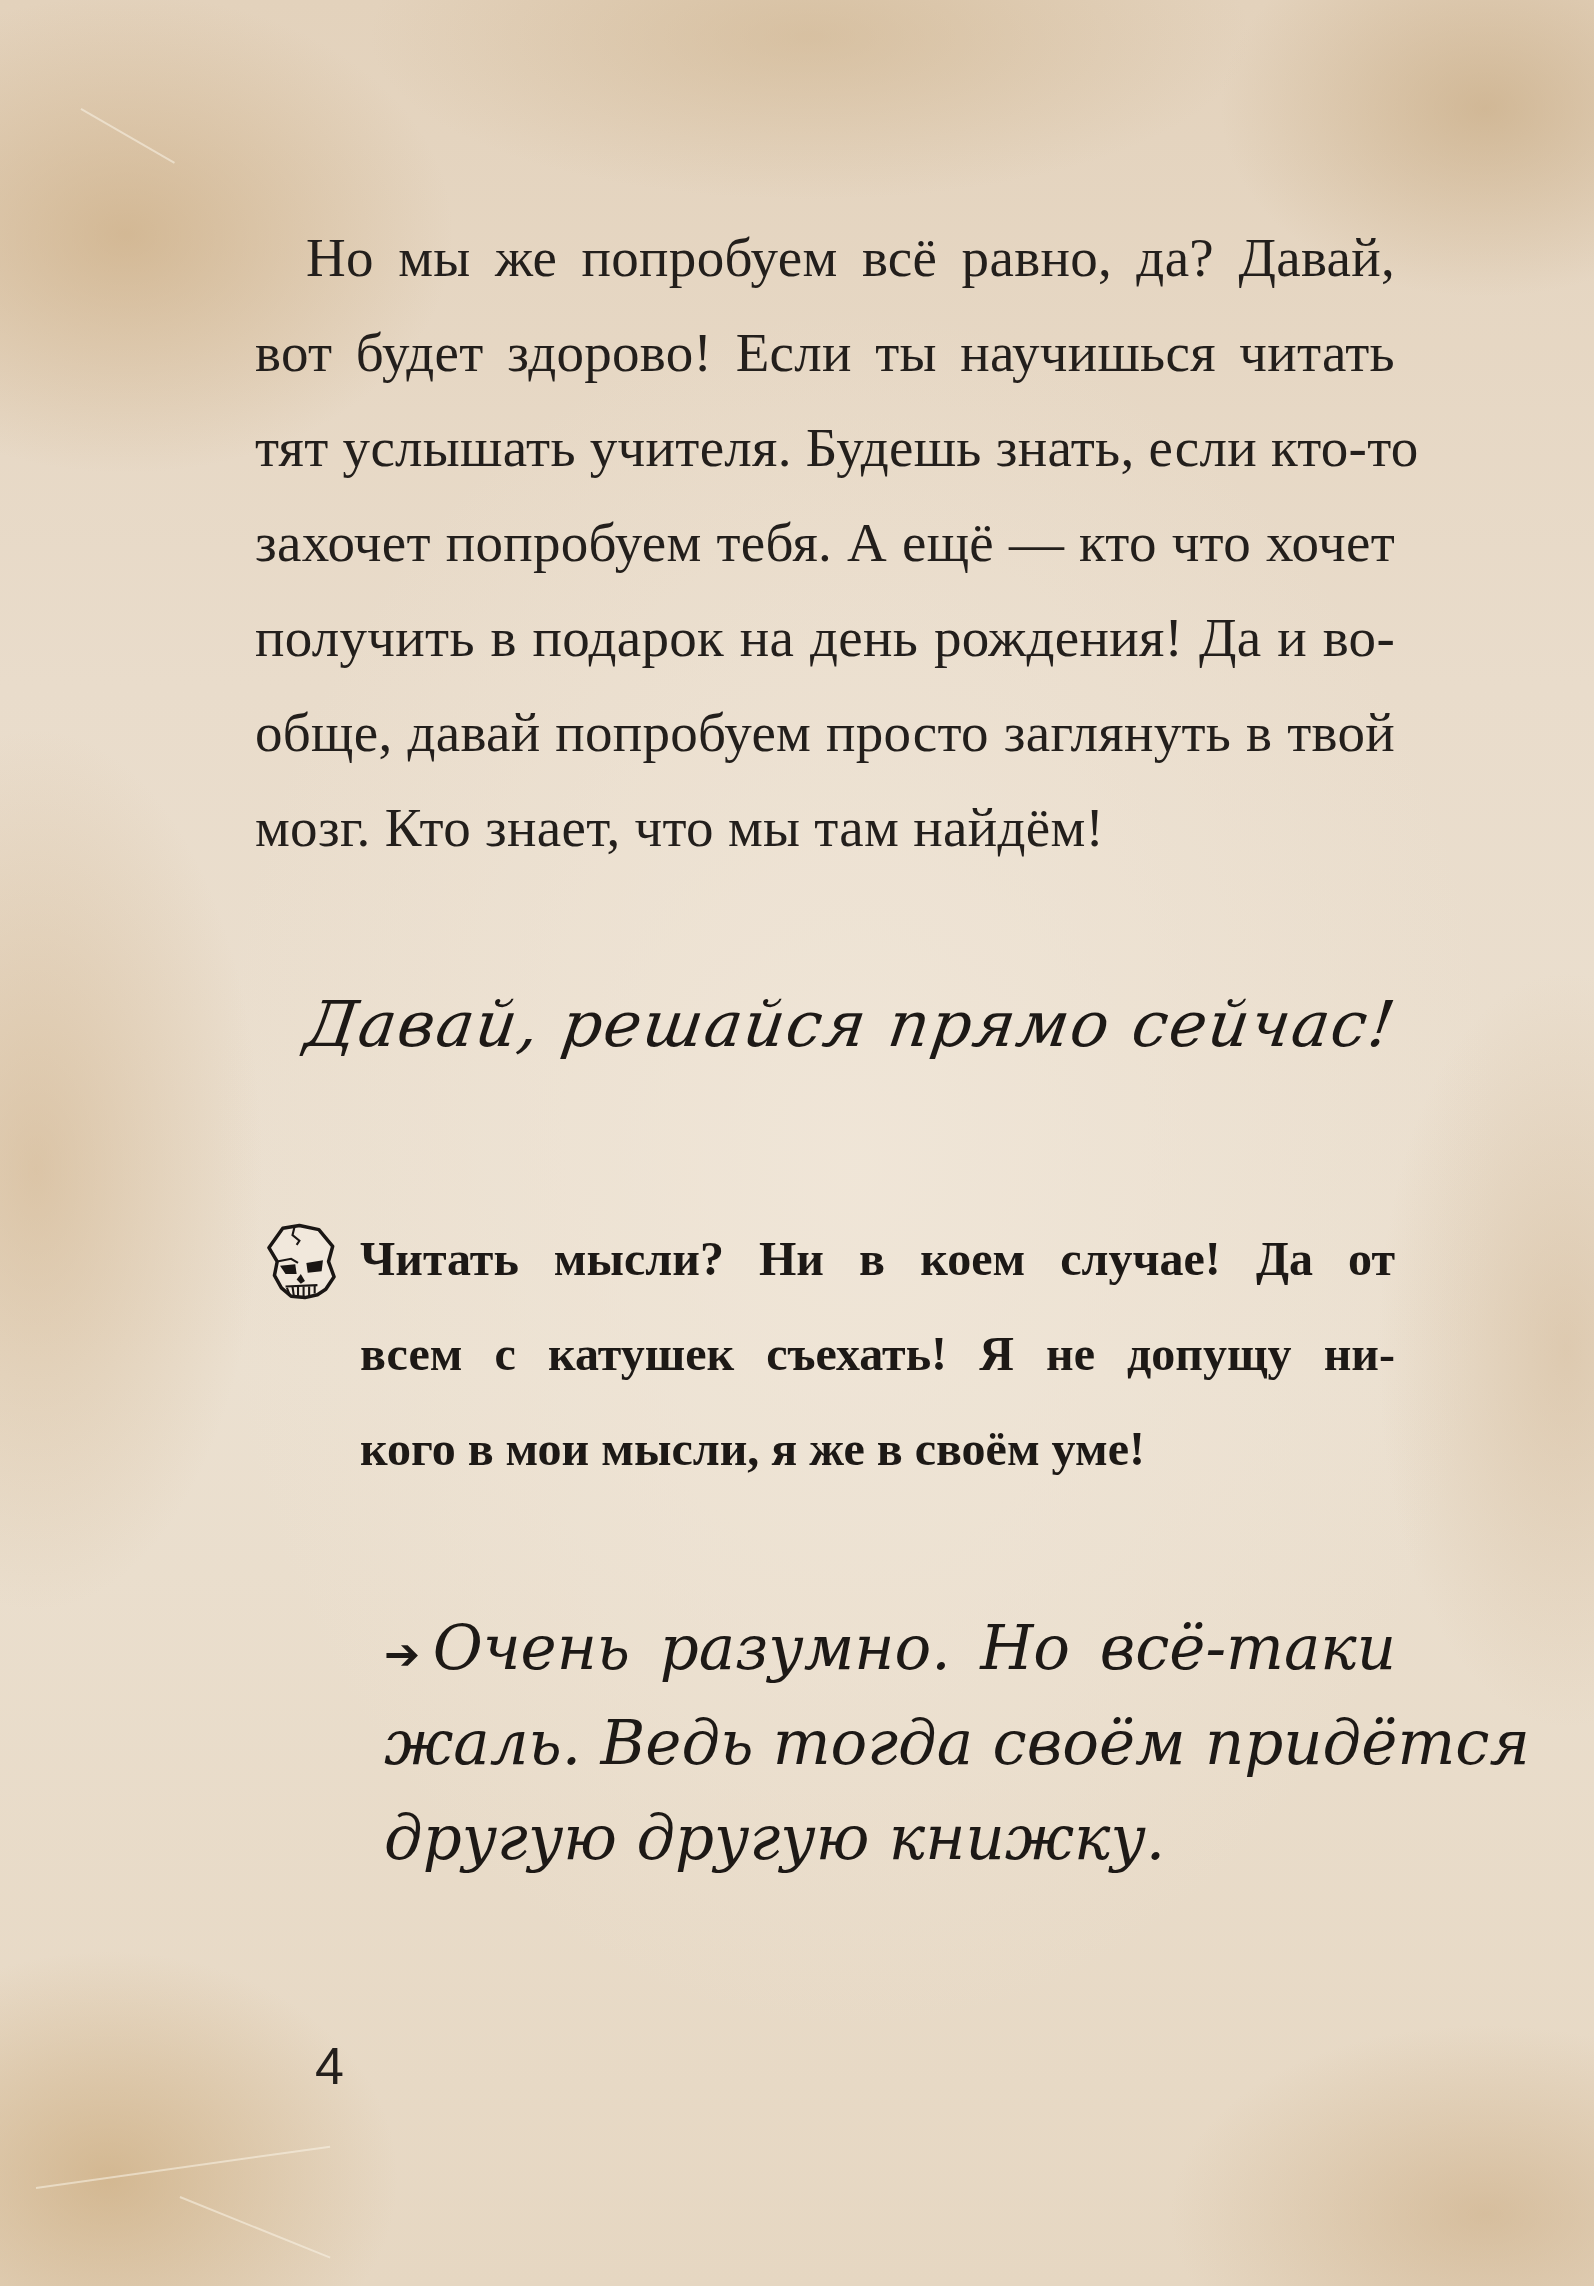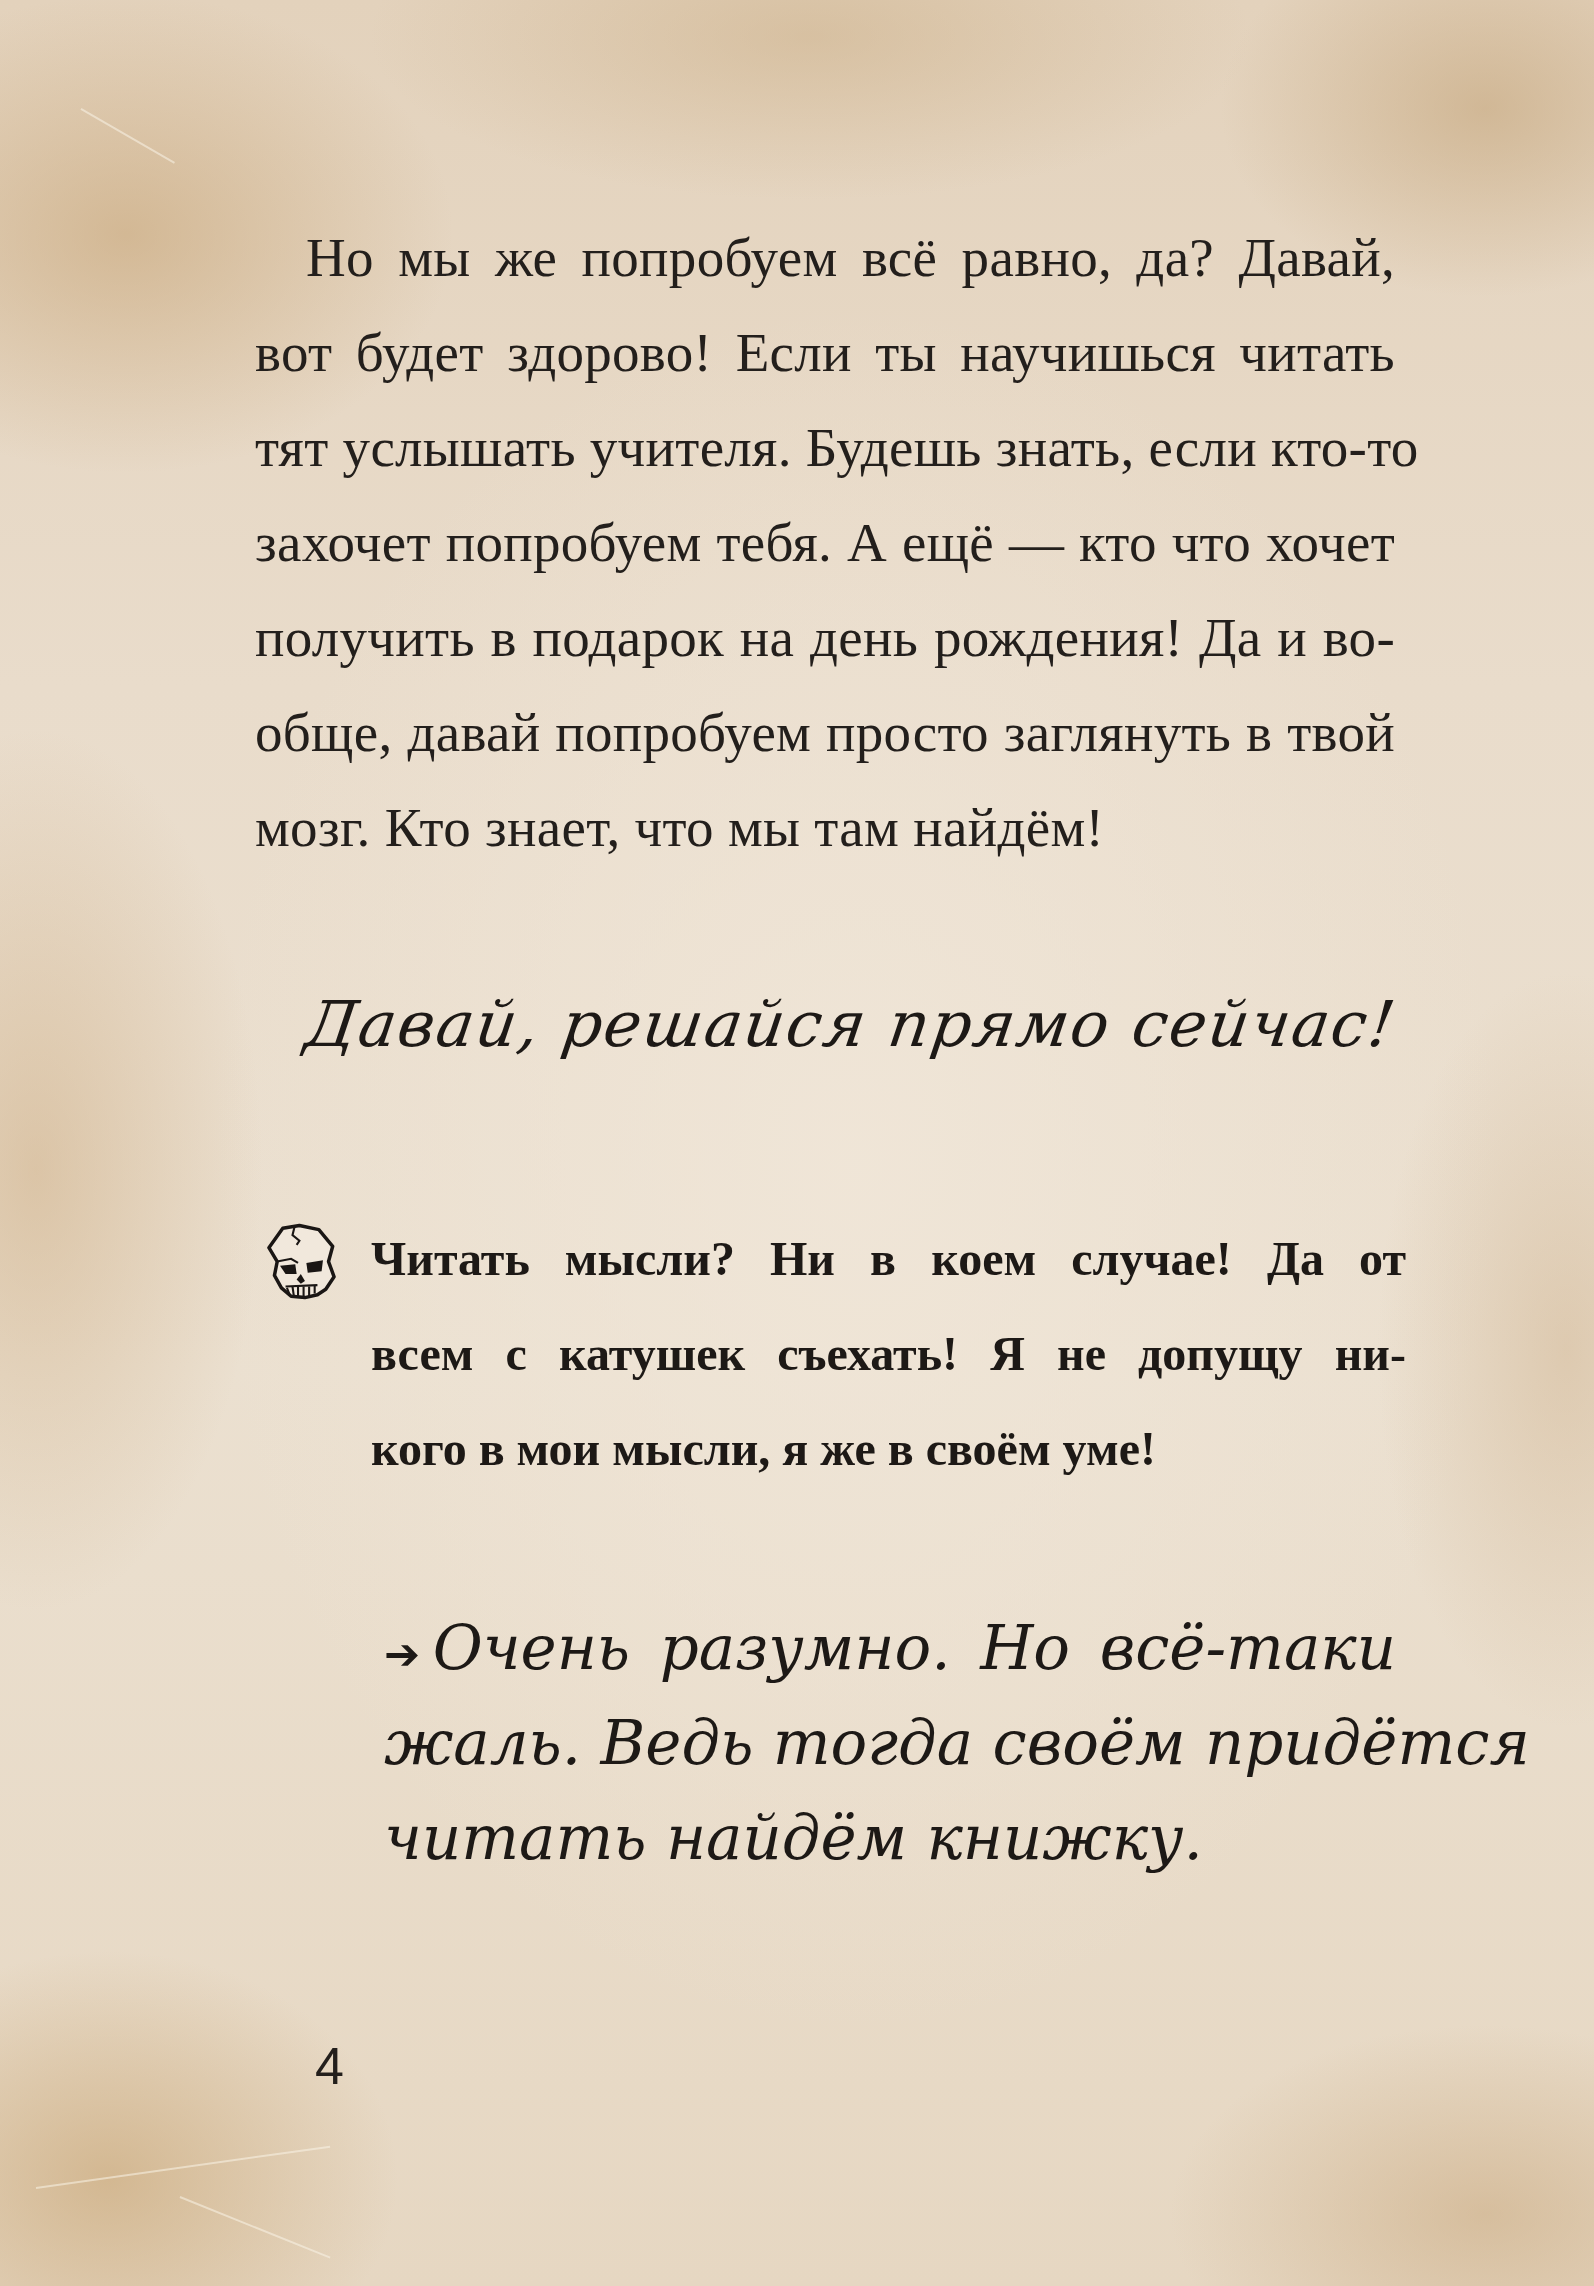--- a/index.html
+++ b/index.html
@@ -33,21 +33,21 @@
   }
   .line { display:block; white-space:nowrap; text-align:justify; text-align-last:justify; height:95px; }
   .line.indent { padding-left:51px; }
   .line.last { text-align-last:left; }
   .script {
     position:absolute; font-family:"DejaVu Serif","Liberation Serif",serif;
     font-style:italic; font-size:63px; letter-spacing:1.8px; color:#1d1916;
     transform:skewX(-8deg);
   }
   .bold-text {
-    position:absolute; left:371px; width:1035px;
+    position:absolute; left:360px; width:1035px;
     font-size:48px; line-height:95px; font-weight:bold; color:#1d1916;
   }
   .script-block {
     position:absolute; left:356px; width:1040px;
     font-family:"DejaVu Serif","Liberation Serif",serif;
     font-style:italic; font-size:61px; line-height:95px; color:#1d1916;
   }
   .script-block .line { height:95px;margin-left:28px; }
   .skull {
     position:absolute; left:254px; top:1213px; width:95px; height:104px;
@@ -95,17 +95,17 @@
 
 <div class="bold-text" style="top:1211px;">
   <span class="line">Читать мысли? Ни в коем случае! Да от</span>
   <span class="line">всем с катушек съехать! Я не допущу ни-</span>
   <span class="line last">кого в мои мысли, я же в своём уме!</span>
 </div>
 
 <div class="script-block" style="top:1600px;">
   <span class="line"><span class="arrow">➔</span><span>Очень разумно. Но всё-таки</span></span>
   <span class="line">жаль. Ведь тогда своём придётся</span>
-  <span class="line last">читать найдём книжку.</span>
+  <span class="line last">другую другую книжку.</span>
 </div>
 
 <div class="page-number">4</div>
 
 
 </body></html>

